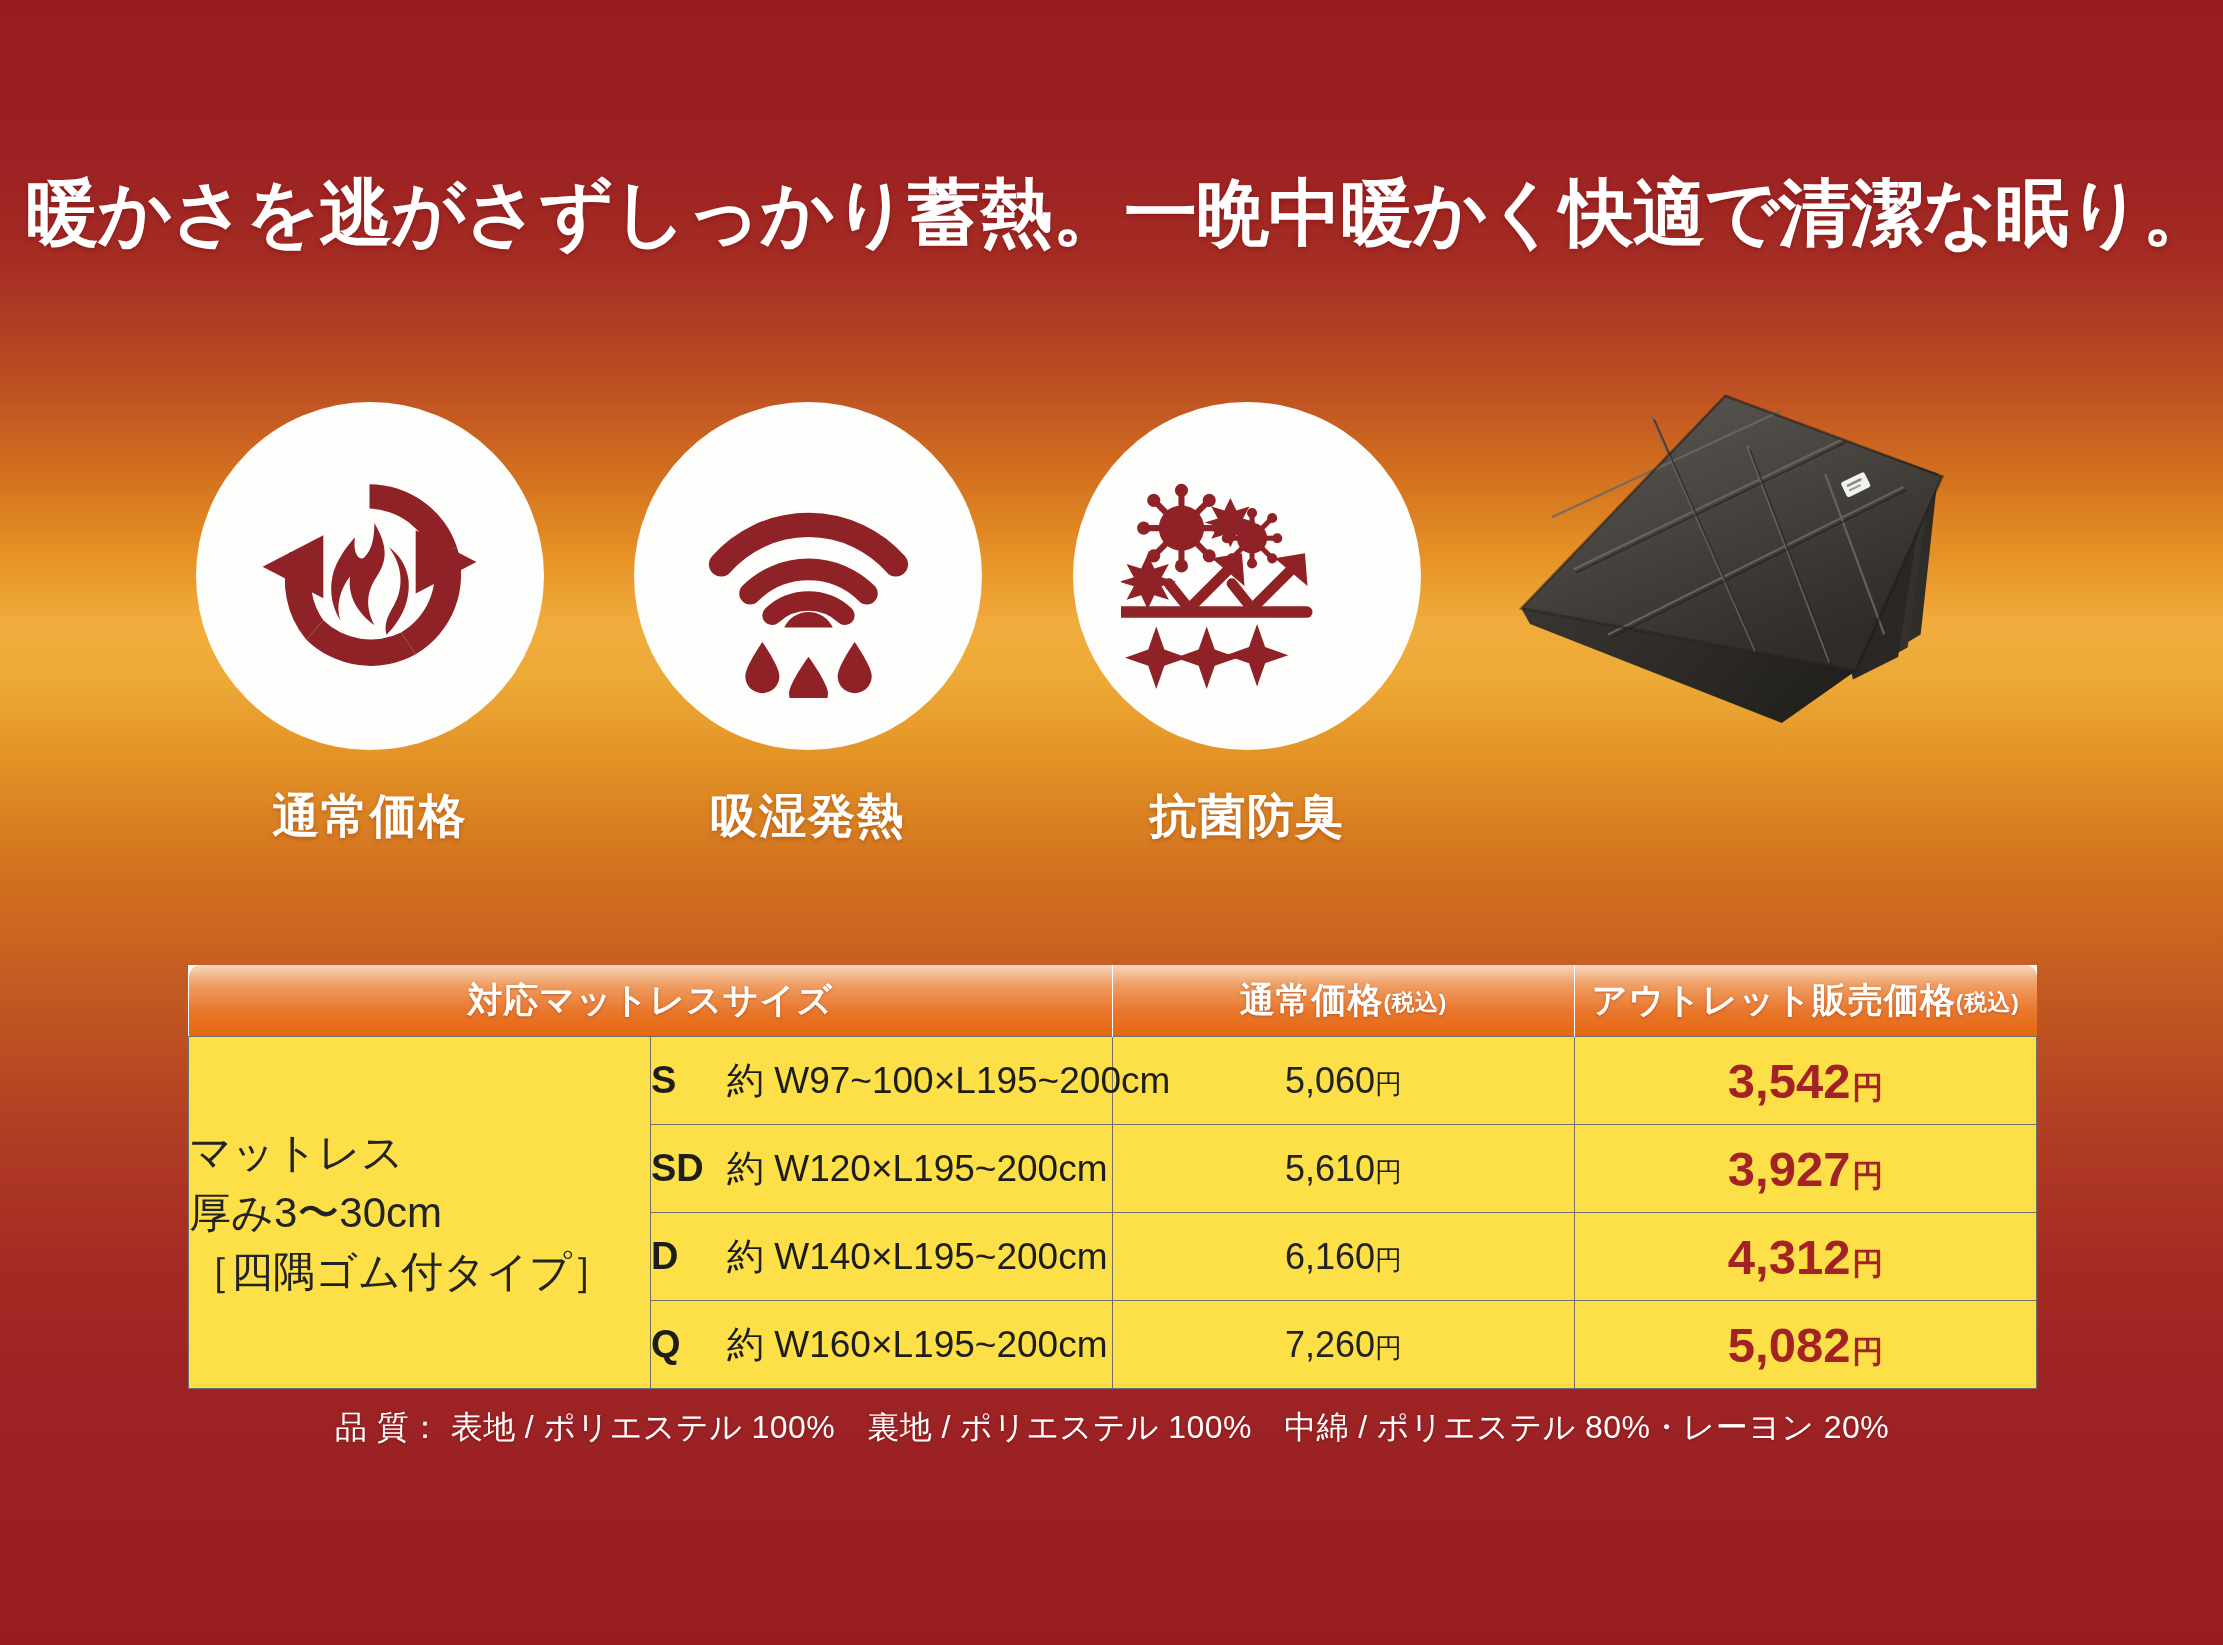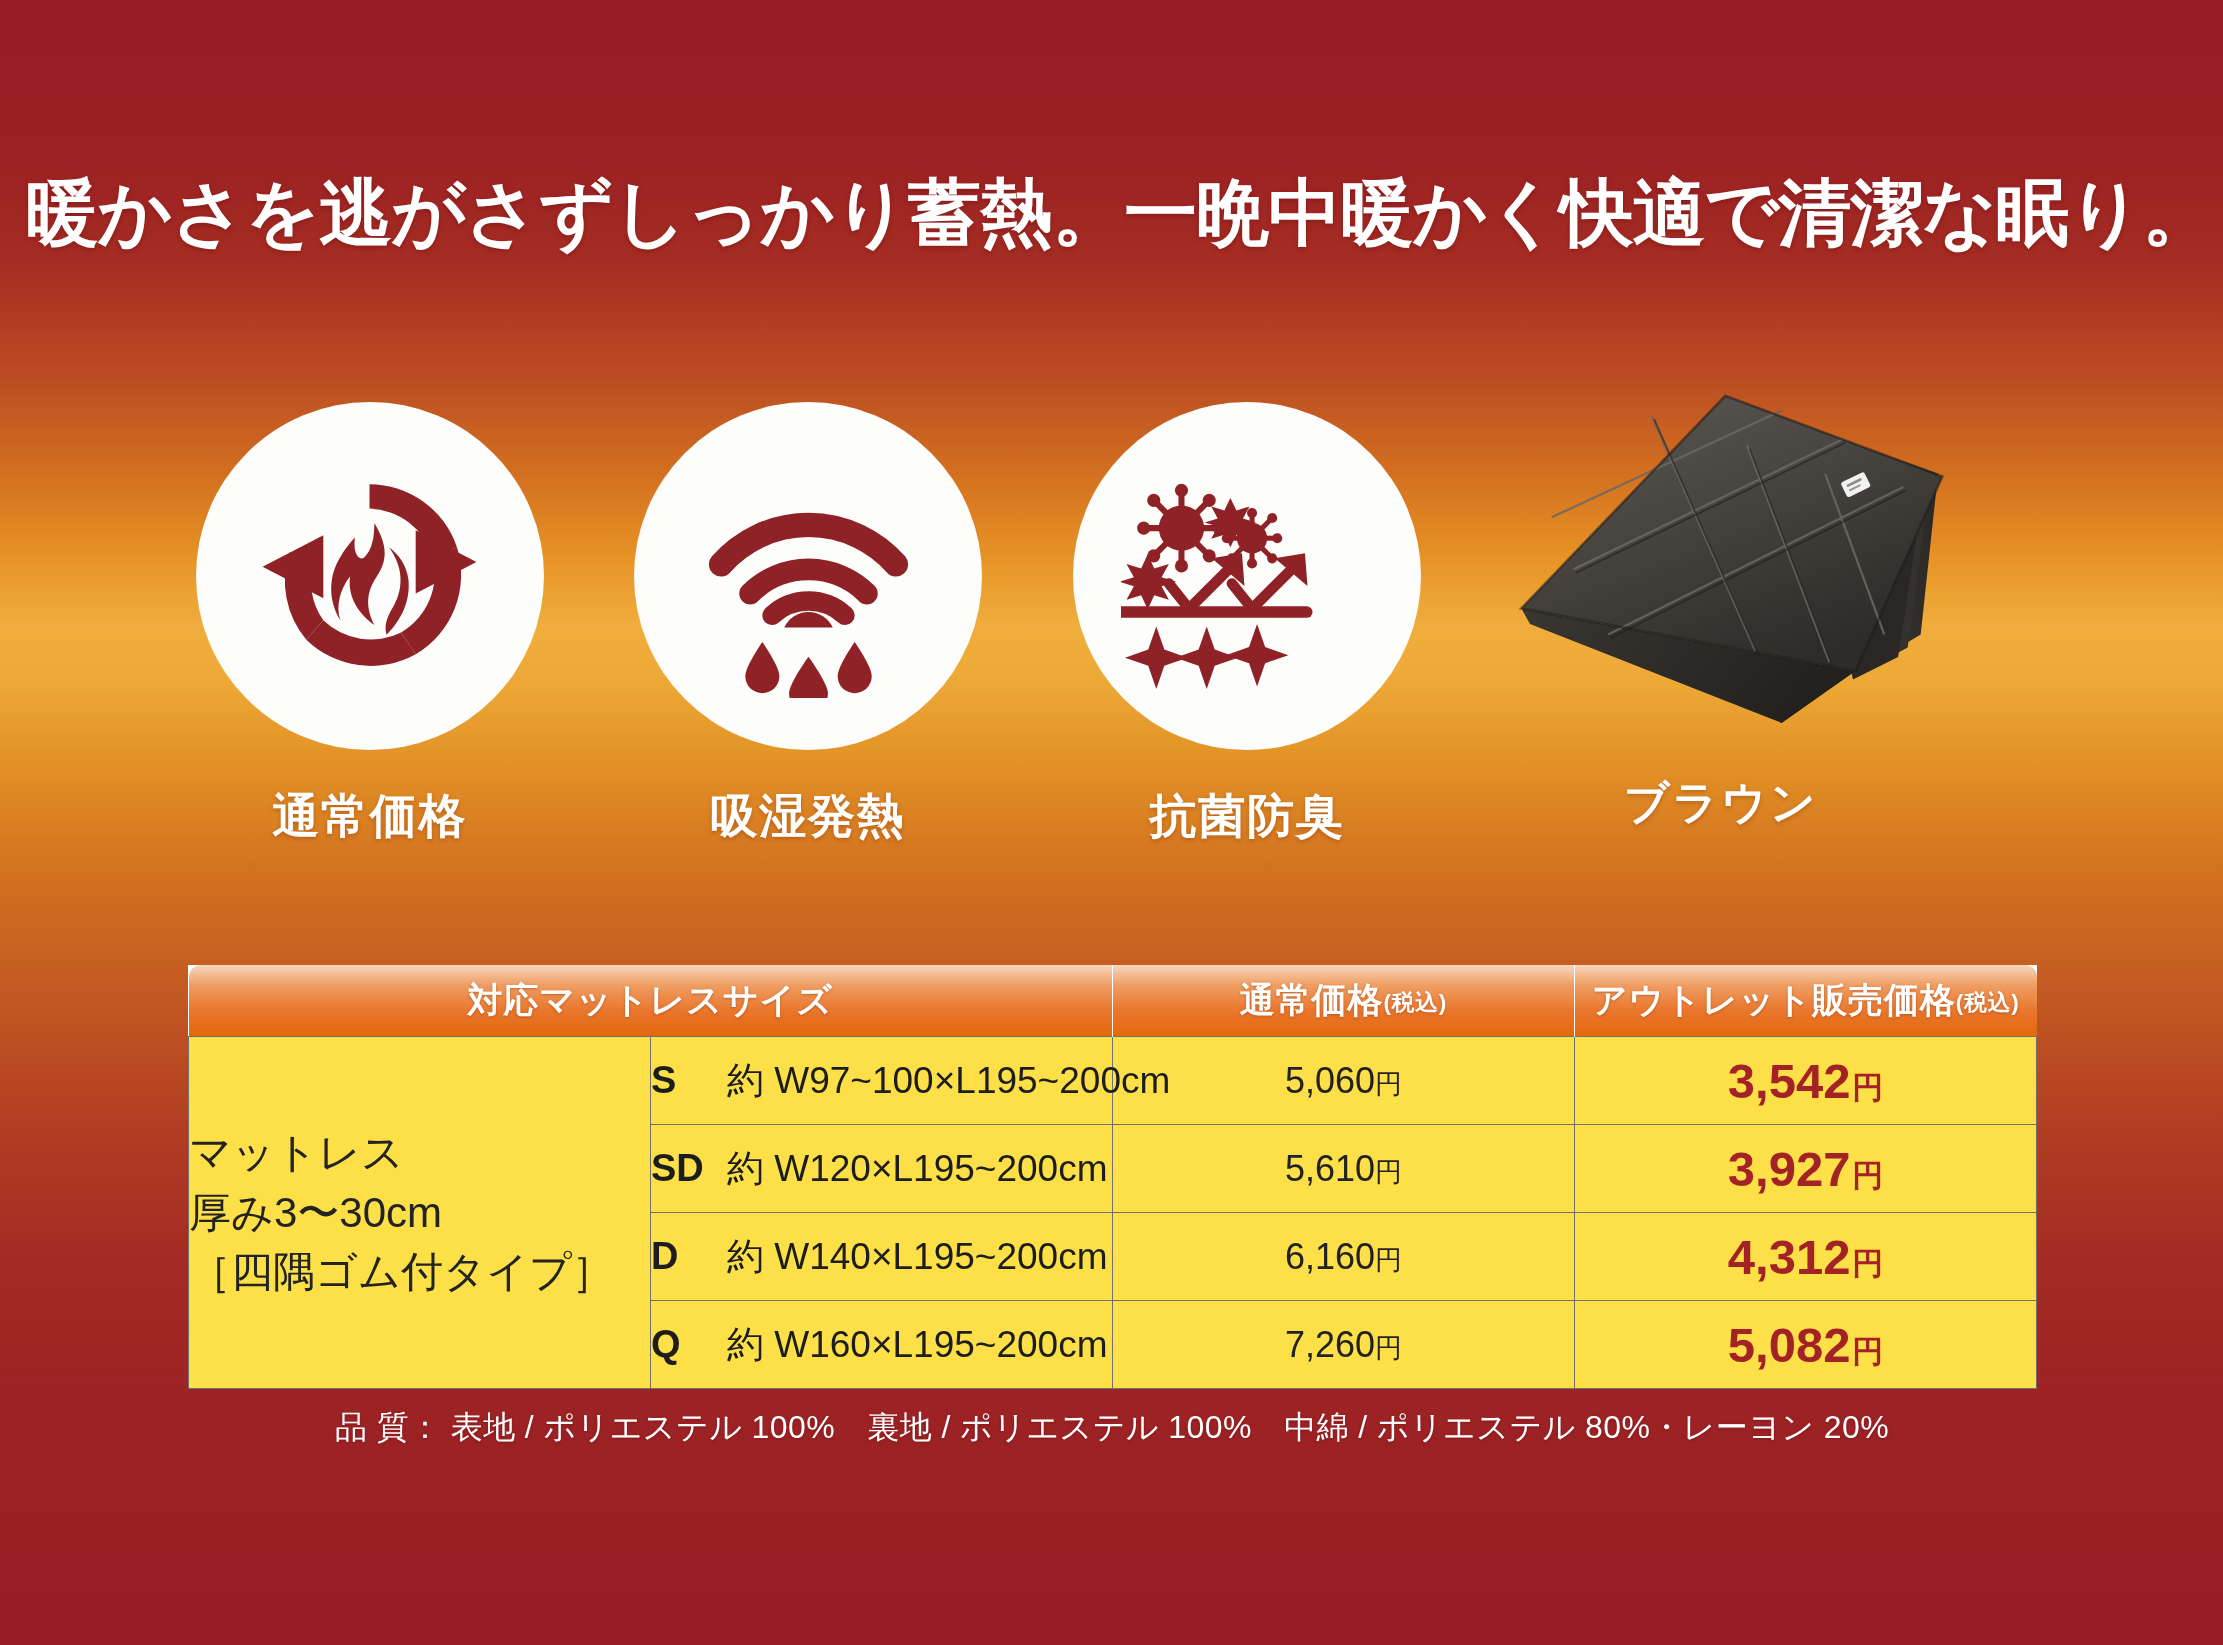--- a/index.html
+++ b/index.html
@@ -356,21 +356,20 @@
           <path d="M163 334 L503 164"></path>
         </g>
 
         <path d="M295 55 L545 148 L445 372 L60 300 Z" fill="none" stroke="#1e1c1a" stroke-width="3" opacity="0.55"></path>
 
         <rect x="430" y="148" width="30" height="19" rx="3" fill="#f2f2f0" transform="rotate(-26 445 157)"></rect>
         <rect x="435" y="153" width="19" height="3" rx="1.5" fill="#8a8a8a" transform="rotate(-26 445 157)"></rect>
         <rect x="435" y="159" width="15" height="2.5" rx="1.2" fill="#9a9a9a" transform="rotate(-26 445 157)"></rect>
       </svg>
     </div>
-    <div class="product-label">ブラウン</div>
   </div>
 
   <div class="table-wrap">
     <table class="price">
       <thead>
         <tr>
           <th class="h-size" colspan="2">
             <span>対応マットレスサイズ</span>
           </th>
           <th>

